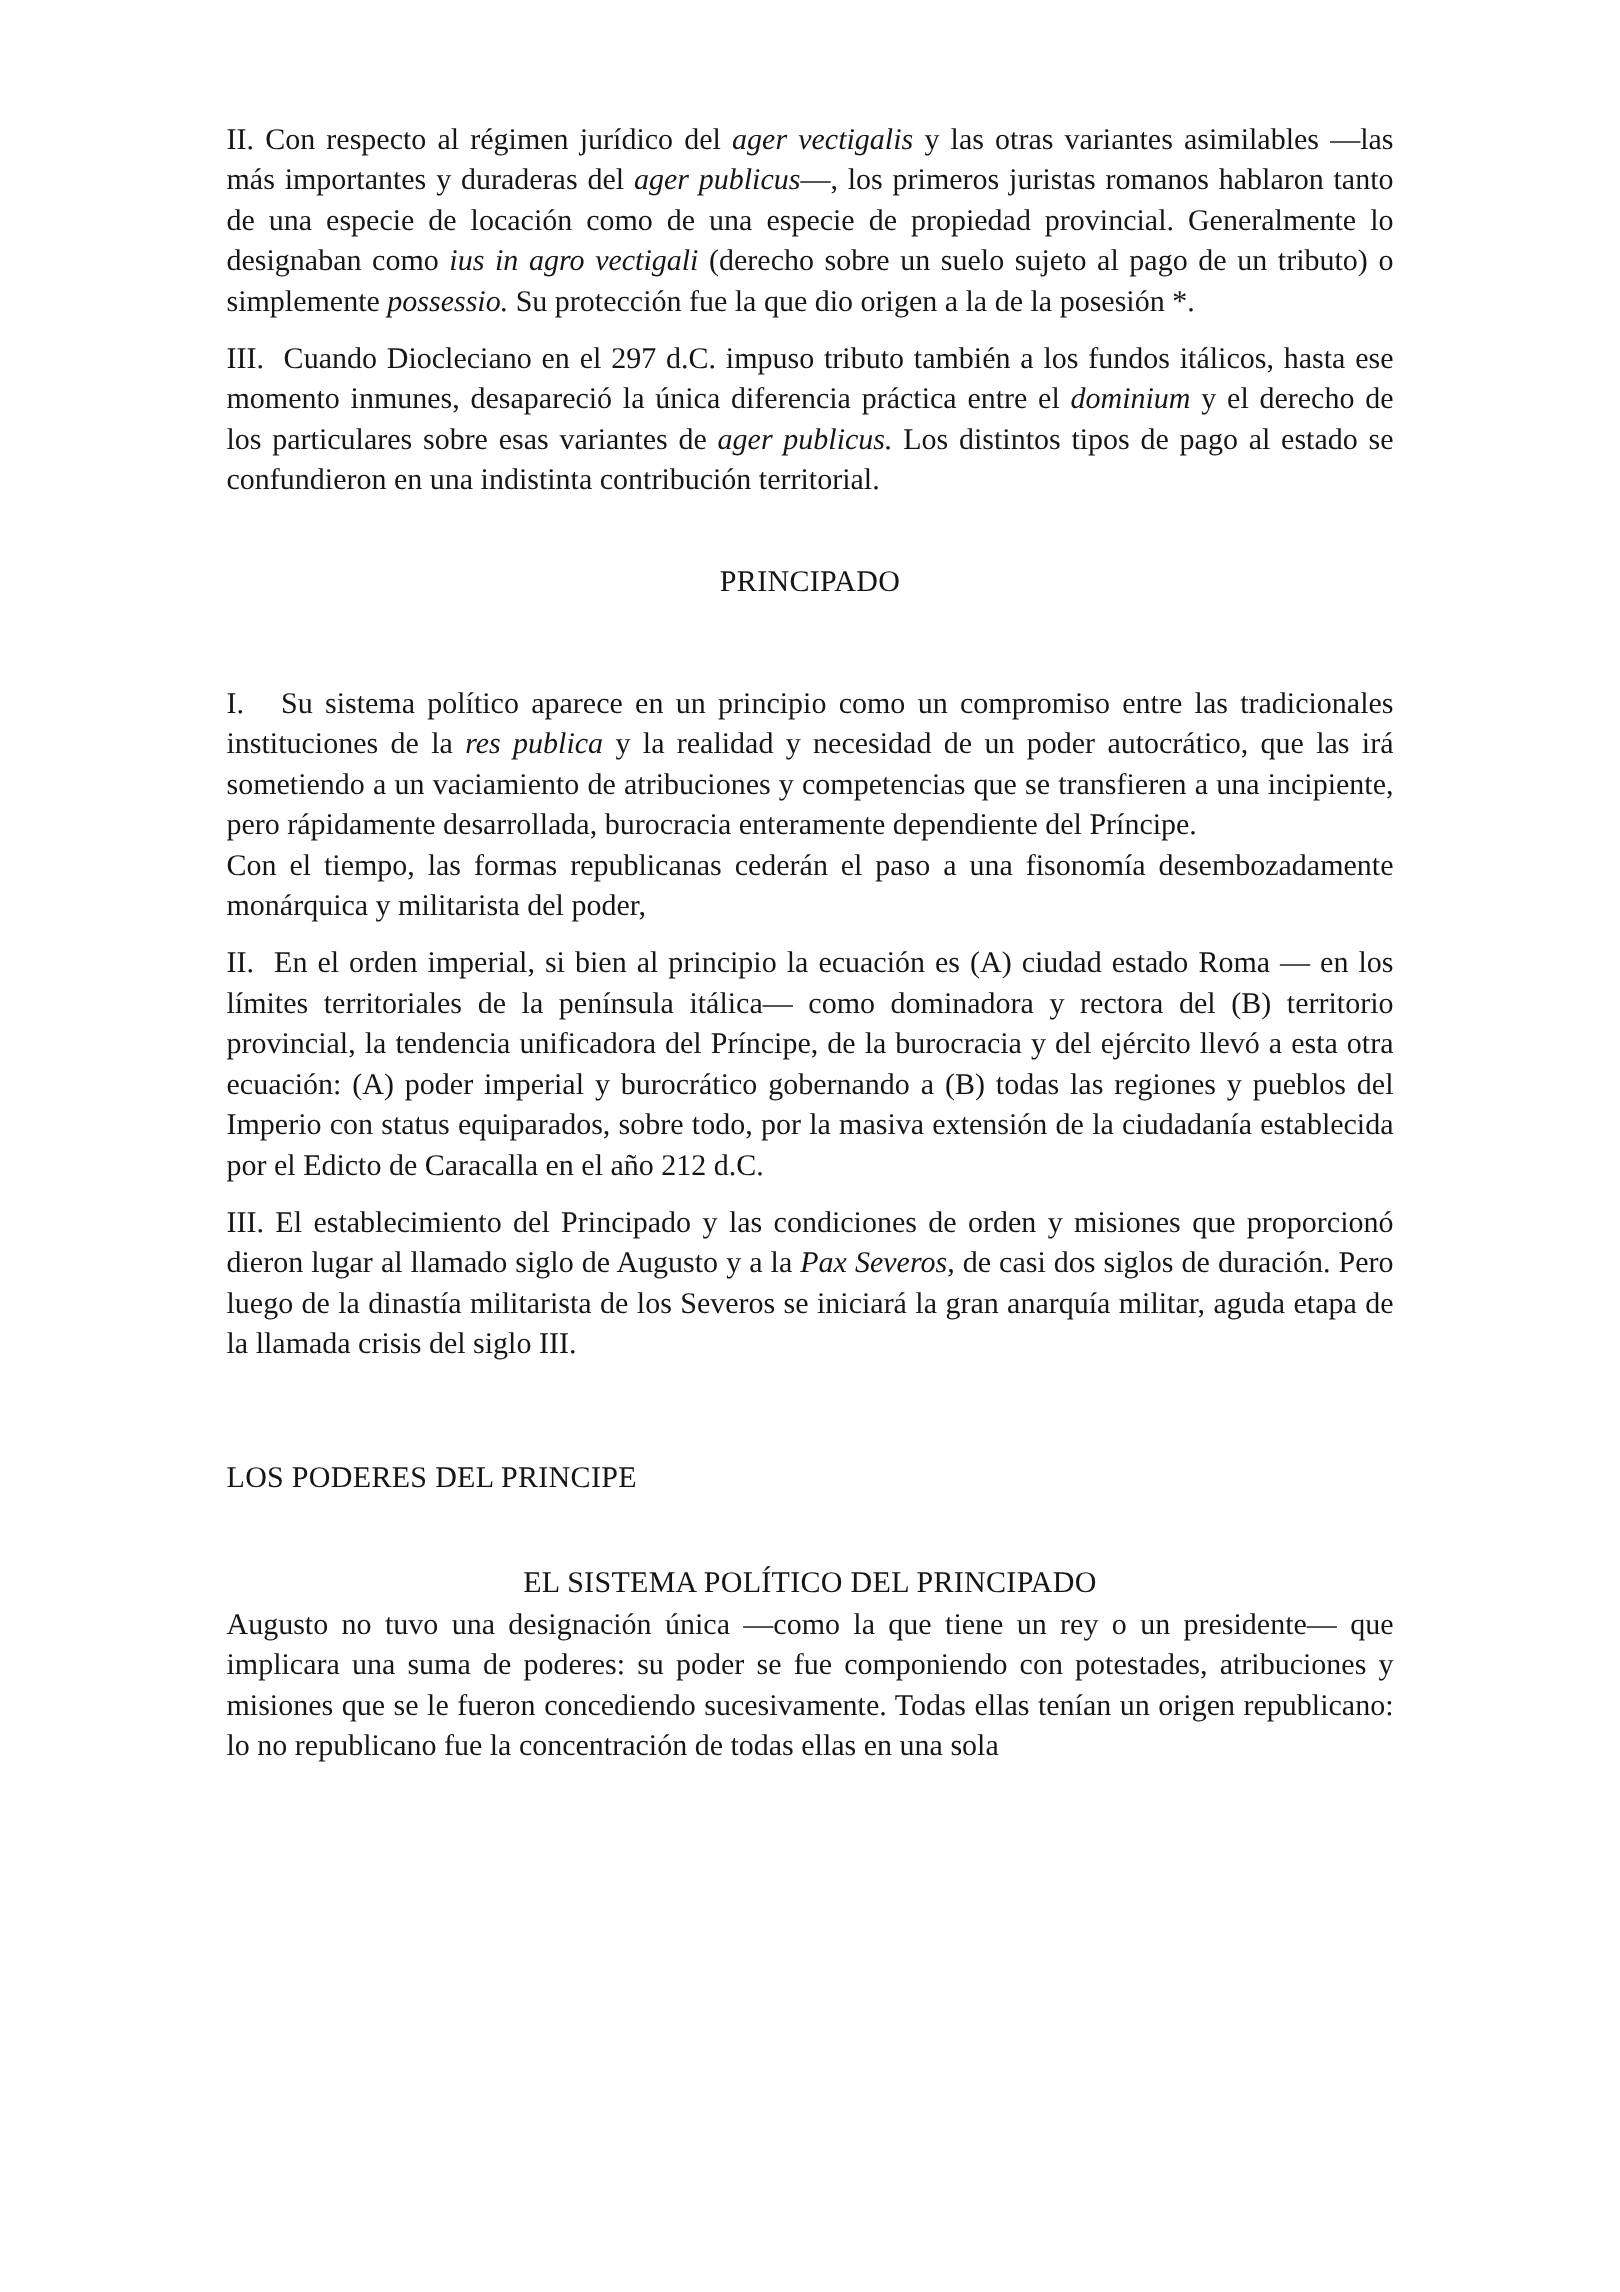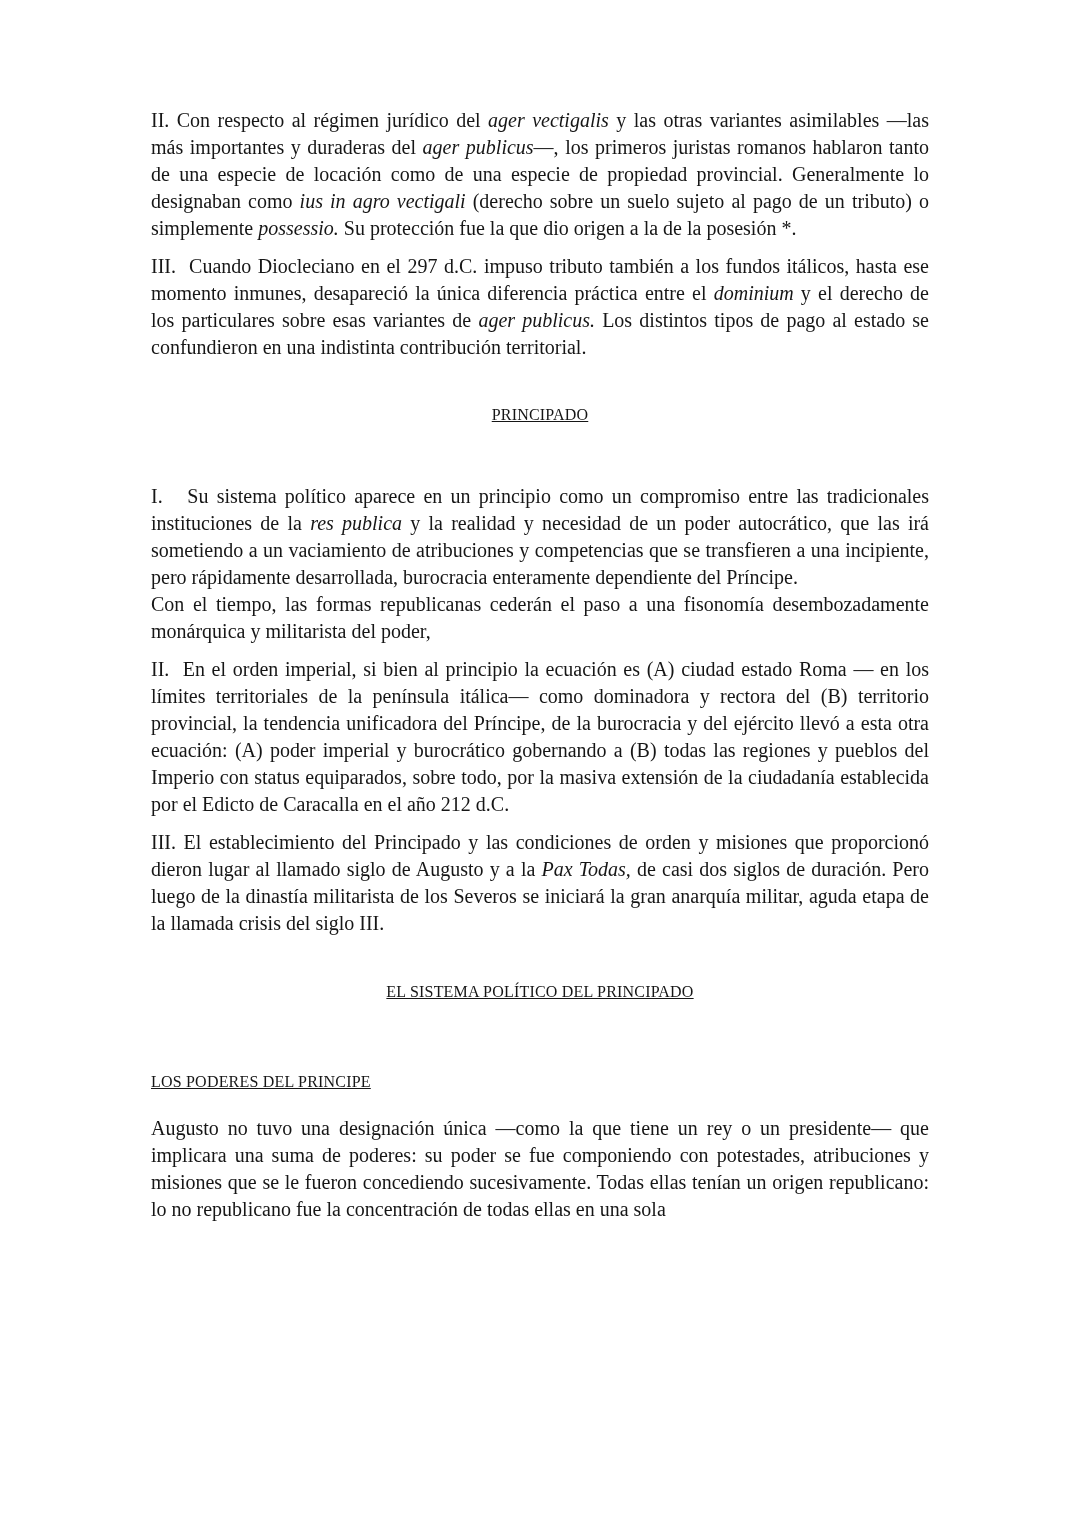--- a/index.html
+++ b/index.html
@@ -7,38 +7,37 @@
     width: 1080px;
     height: 1528px;
     background: #ffffff;
     overflow: hidden;
     font-family: "Liberation Serif", "DejaVu Serif", serif;
     color: #161616;
   }
   .content {
     width: 778px;
     margin: 0 auto;
-    padding-top: 107px;
+    padding-top: 80px;
     box-sizing: content-box;
   }
   p.para {
     margin: 0 0 11px 0;
     font-size: 20px;
     line-height: 27px;
     text-align: justify;
     text-justify: inter-word;
   }
   p.para em { font-style: italic; }
   h2.heading {
     font-weight: normal;
-    font-size: 16px;
+    font-size: 20px;
     line-height: 30px;
     margin: 0;
     letter-spacing: 0.2px;
-    text-decoration: underline;
   }
   .heading-centered { text-align: center; }
   .heading-left { text-align: left; }
   #h-principado { margin: 39px 0 53px 0; }
   #h-sistema { margin: 40px 0 0 0; }
   #h-poderes { margin: 60px 0 18px 0; }
 </style>
 </head>
 <body>
 
@@ -49,22 +48,22 @@
 
 
     <p class="para"><span>III.&nbsp; Cuando Diocleciano en el 297 d.C. impuso tributo también a los fundos itálicos, hasta ese momento inmunes, desapareció la única diferencia práctica entre el </span><em>dominium</em><span> y el derecho de los particulares sobre esas variantes de </span><em>ager publicus.</em><span> Los distintos tipos de pago al estado se confundieron en una indistinta contribución territorial.</span></p>
 
     <h2 class="heading heading-centered" id="h-principado">PRINCIPADO</h2>
 
     <p class="para"><span>I.&nbsp;&nbsp; Su sistema político aparece en un principio como un compromiso entre las tradicionales instituciones de la </span><em>res publica</em><span> y la realidad y necesidad de un poder autocrático, que las irá sometiendo a un vaciamiento de atribuciones y competencias que se transfieren a una incipiente, pero rápidamente desarrollada, burocracia enteramente dependiente del Príncipe.</span><br><span>Con el tiempo, las formas republicanas cederán el paso a una fisonomía desembozadamente monárquica y militarista del poder,</span></p>
 
     <p class="para"><span>II.&nbsp; En el orden imperial, si bien al principio la ecuación es (A) ciudad estado Roma — en los límites territoriales de la península itálica— como dominadora y rectora del (B) territorio provincial, la tendencia unificadora del Príncipe, de la burocracia y del ejército llevó a esta otra ecuación: (A) poder imperial y burocrático gobernando a (B) todas las regiones y pueblos del Imperio con status equiparados, sobre todo, por la masiva extensión de la ciudadanía establecida por el Edicto de Caracalla en el año 212 d.C.</span></p>
 
-    <p class="para"><span>III. El establecimiento del Principado y las condiciones de orden y misiones que proporcionó dieron lugar al llamado siglo de Augusto y a la </span><em>Pax Todas,</em><span> de casi dos siglos de duración. Pero luego de la dinastía militarista de los Severos se iniciará la gran anarquía militar, aguda etapa de la llamada crisis del siglo III.</span></p>
+    <p class="para"><span>III. El establecimiento del Principado y las condiciones de orden y misiones que proporcionó dieron lugar al llamado siglo de Augusto y a la </span><em>Pax Severos,</em><span> de casi dos siglos de duración. Pero luego de la dinastía militarista de los Severos se iniciará la gran anarquía militar, aguda etapa de la llamada crisis del siglo III.</span></p>
+
+    <h2 class="heading heading-left" id="h-poderes">LOS PODERES DEL PRINCIPE</h2>
 
     <h2 class="heading heading-centered" id="h-sistema">EL SISTEMA POLÍTICO DEL PRINCIPADO</h2>
-
-    <h2 class="heading heading-left" id="h-poderes">LOS PODERES DEL PRINCIPE</h2>
 
     <p class="para"><span>Augusto no tuvo una designación única —como la que tiene un rey o un presidente— que implicara una suma de poderes: su poder se fue componiendo con potestades, atribuciones y misiones que se le fueron concediendo sucesivamente. Todas ellas tenían un origen republicano: lo no republicano fue la concentración de todas ellas en una sola</span></p>
 
   </div>
 </div>
 
 </body></html>

